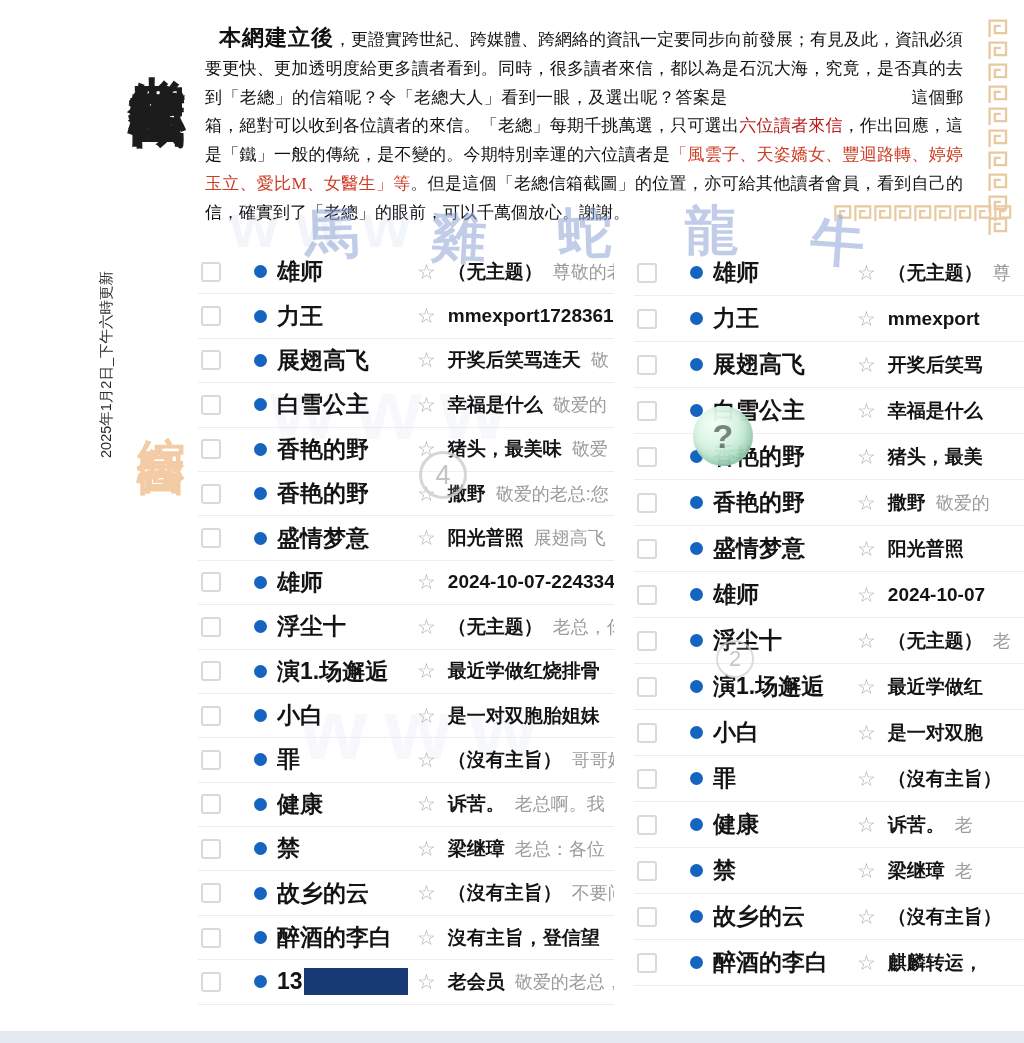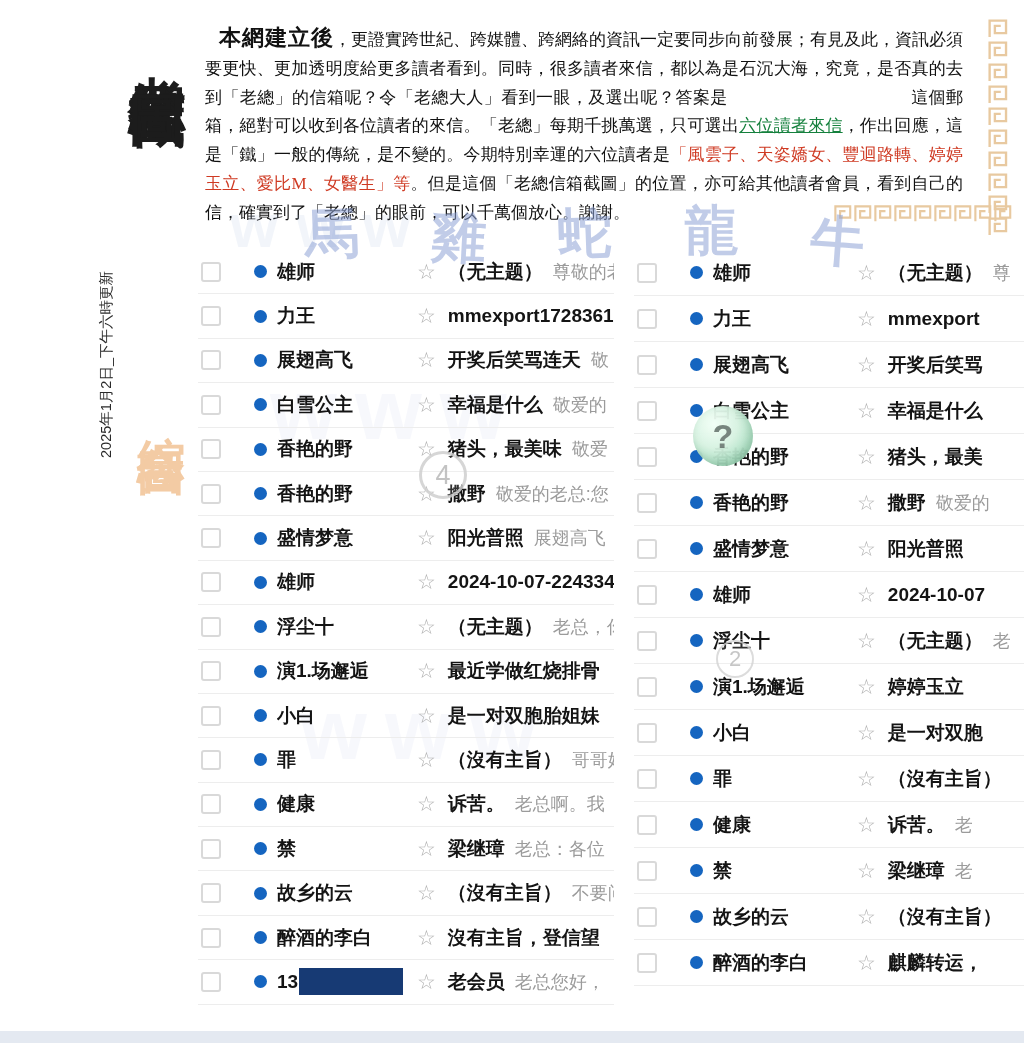--- a/index.html
+++ b/index.html
@@ -20,21 +20,21 @@
          transform:rotate(-90deg);transform-origin:left top;
          font-size:14.5px;color:#2a2a2a;white-space:nowrap;}
 
   
   .intro{position:absolute;left:205px;top:24px;width:758px;
          font-family:"Liberation Serif",serif;font-size:17px;
          line-height:28.8px;color:#111;text-align:justify;}
   .intro .lead{font-size:22px;font-weight:bold;letter-spacing:1px;margin-top:43px;}
   .intro .indent{display:inline-block;width:14px;}
   .intro .gap{display:inline-block;width:183px;}
-  .hl-pink{color:#15803d;text-decoration:underline;}
+  .hl-pink{color:#b91c1c;}
   .hl-red{color:#cf3a23;}
 
   
   .meander-v{position:absolute;left:987px;top:18px;display:flex;flex-direction:column;gap:1px;}
   .meander-h{position:absolute;left:833px;top:204px;display:flex;gap:1px;}
   .gk{display:block;}
 
   
   .zodiac-row{position:absolute;left:305px;top:198px;width:560px;display:flex;
               justify-content:space-between;pointer-events:none;}
@@ -67,21 +67,21 @@
   .mail-col{position:absolute;top:250px;background:transparent;overflow:hidden;}
   .mail-col.left{left:198px;width:416px;height:756px;}
   .mail-col.right{left:634px;width:390px;height:736px;}
   .mrow{display:flex;align-items:center;white-space:nowrap;overflow:hidden;
         border-bottom:1px solid #ededed;}
   .mail-col.left .mrow{height:43.4px;}
   .mail-col.right .mrow{height:45.0px;}
   .cb{flex:0 0 auto;width:16px;height:16px;border:2px solid #d9d9d9;border-radius:3px;
       margin-left:3px;background:#fff;}
   .dot{flex:0 0 auto;width:13px;height:13px;border-radius:50%;background:#1565c0;margin-left:33px;}
-  .sender{flex:0 0 auto;margin-left:10px;font-weight:bold;font-size:19px;color:#141414;
+  .sender{flex:0 0 auto;margin-left:10px;font-weight:bold;font-size:23px;color:#141414;
           overflow:hidden;display:flex;align-items:center;}
   .mail-col.left .sender{width:140px;}
   .mail-col.right .sender{width:144px;}
   .star{flex:0 0 auto;font-size:21px;color:#b3b3b3;margin-right:12px;}
   .subject{font-weight:bold;font-size:19px;color:#141414;}
   .preview{font-size:18px;color:#9b9b9b;margin-left:10px;}
   .redact{display:inline-block;width:104px;height:27px;background:#173a74;
           margin-left:1px;vertical-align:middle;}
 
   .footer-bar{position:absolute;left:0;bottom:0;width:1024px;height:12px;background:#e4e9f1;}
@@ -362,21 +362,21 @@
 
       <div class="mrow">
         <span class="cb"></span>
         <span class="dot"></span>
         <span class="sender">
           <span>13</span>
           <span class="redact"></span>
         </span>
         <span class="star">☆</span>
         <span class="subject">老会员</span>
-        <span class="preview">老总您好，</span>
+        <span class="preview">敬爱的老总，</span>
       </div>
     </div>
 
   <div class="mail-col right">
 
       <div class="mrow">
         <span class="cb"></span>
         <span class="dot"></span>
         <span class="sender">
           <span>雄师</span>
@@ -474,21 +474,21 @@
         <span class="preview">老</span>
       </div>
 
       <div class="mrow">
         <span class="cb"></span>
         <span class="dot"></span>
         <span class="sender">
           <span>演1.场邂逅</span>
         </span>
         <span class="star">☆</span>
-        <span class="subject">婷婷玉立</span>
+        <span class="subject">最近学做红</span>
         <span class="preview"></span>
       </div>
 
       <div class="mrow">
         <span class="cb"></span>
         <span class="dot"></span>
         <span class="sender">
           <span>小白</span>
         </span>
         <span class="star">☆</span>

